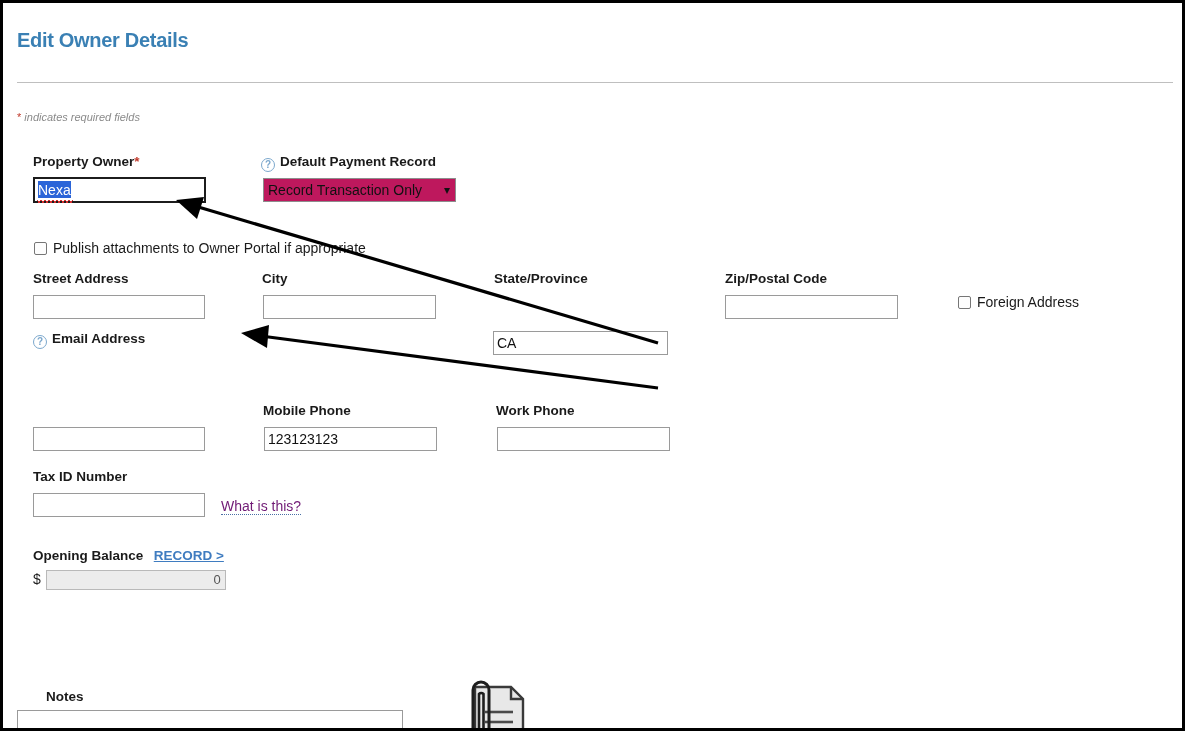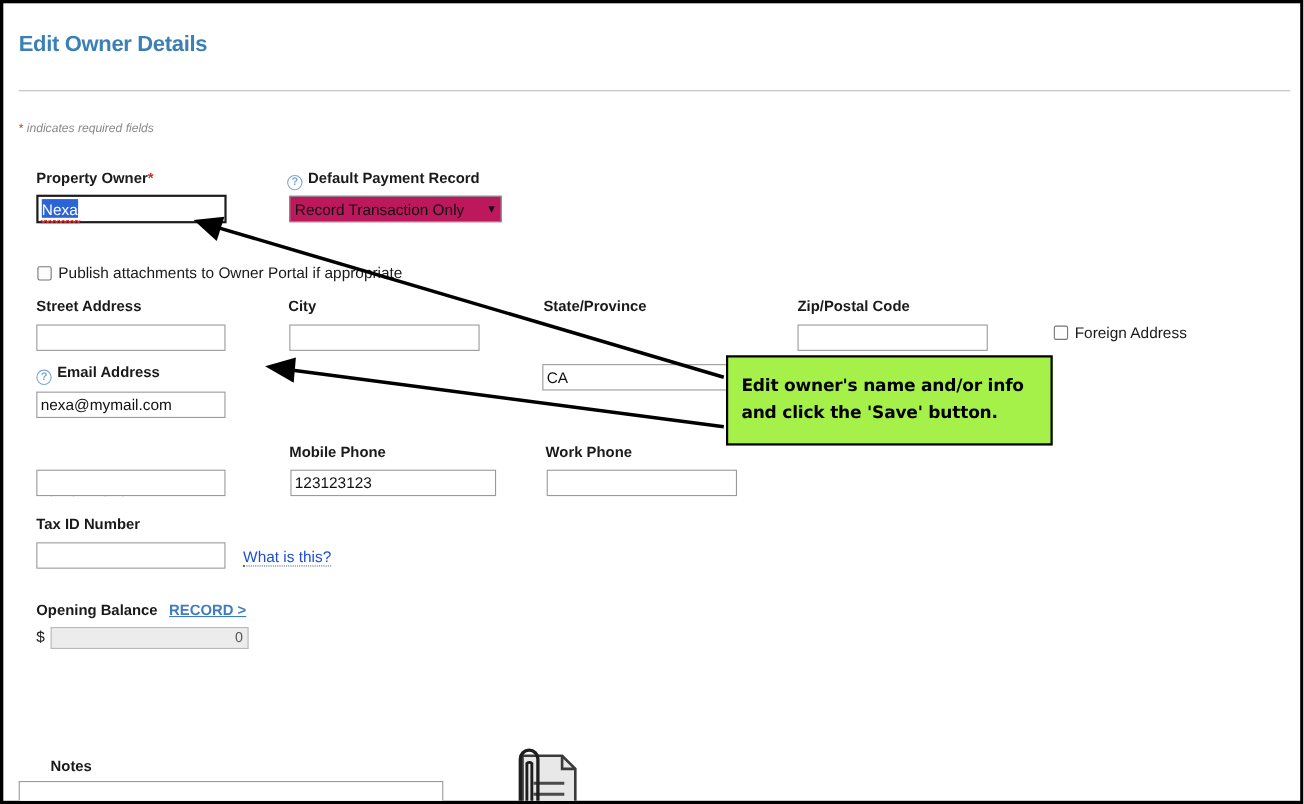--- a/index.html
+++ b/index.html
@@ -162,21 +162,21 @@
     line-height: 11.5px;
     text-align: center;
     vertical-align: -2px;
     margin-right: 5px;
     font-family: "Liberation Sans", sans-serif;
   }
 
   
   .link-dotted {
     font-size: 14px;
-    color: #1d4ed8;
+    color: #701a75;
     border-bottom: 1px dotted #4a6fa5;
     white-space: nowrap;
     cursor: pointer;
   }
   .link-solid {
     font-size: 13.5px;
     font-weight: bold;
     color: #3f7cc0;
     text-decoration: underline;
     white-space: nowrap;
@@ -308,32 +308,29 @@
     <span></span>
   </div>
 
   <div class="abs cbwrap" style="left:955px; top:291px;">
     <span class="cbox"></span><span class="cblabel">Foreign Address</span>
   </div>
 
   <div class="abs flabel" style="left:30px; top:328px;">
     <span class="help-icon">?</span><span>Email Address</span>
   </div>
-  <div class="abs tinput" style="left:30px; top:353px; width:172px;">
-    <span>nexa@mymail.com</span>
-  </div>
 
   <div class="abs flabel" style="left:30px; top:400px;margin-top:36px;">Home Phone</div>
   <div class="abs flabel" style="left:260px; top:400px;">Mobile Phone</div>
   <div class="abs flabel" style="left:493px; top:400px;">Work Phone</div>
 
   <div class="abs tinput" style="left:30px; top:424px; width:172px;">
     <span></span>
   </div>
-  <div class="abs tinput" style="left:261px; top:424px; width:187px;">
+  <div class="abs tinput" style="left:261px; top:424px; width:173px;">
     <span>123123123</span>
   </div>
   <div class="abs tinput" style="left:494px; top:424px; width:173px;">
     <span></span>
   </div>
 
   <div class="abs flabel" style="left:30px; top:466px;">Tax ID Number</div>
   <div class="abs tinput" style="left:30px; top:490px; width:172px;">
     <span></span>
   </div>
@@ -354,26 +351,20 @@
 
     <path d="M22 11 L58 11 L70 23 L70 58 L22 58 Z" fill="#e8e8e8" stroke="#3a3a3a" stroke-width="2.4"></path>
     <path d="M58 11 L58 23 L70 23" fill="none" stroke="#3a3a3a" stroke-width="2.4"></path>
     <line x1="32" y1="36" x2="60" y2="36" stroke="#4a4a4a" stroke-width="2.6"></line>
     <line x1="32" y1="46" x2="60" y2="46" stroke="#4a4a4a" stroke-width="2.6"></line>
 
     <path d="M20 58 L20 14 A8 8 0 0 1 36 14 L36 58" fill="none" stroke="#1e1e1e" stroke-width="3"></path>
     <path d="M26 58 L26 18 A3.2 3.2 0 0 1 30.5 18 L30.5 58" fill="none" stroke="#1e1e1e" stroke-width="2.6"></path>
   </svg>
 
-  <div class="abs" id="callout">
-    <div id="callout-text">
-      <div>Edit owner's name and/or info</div>
-      <div>and click the 'Save' button.</div>
-    </div>
-  </div>
 
   <svg class="abs" id="arrows" viewBox="0 0 1185 731">
 
     <g>
       <line x1="655" y1="340" x2="192" y2="203" stroke="#000000" stroke-width="3.2"></line>
       <polygon points="173,197 201,194 194,216" fill="#000000"></polygon>
     </g>
 
     <g>
       <line x1="655" y1="385" x2="258" y2="333" stroke="#000000" stroke-width="3.2"></line>

